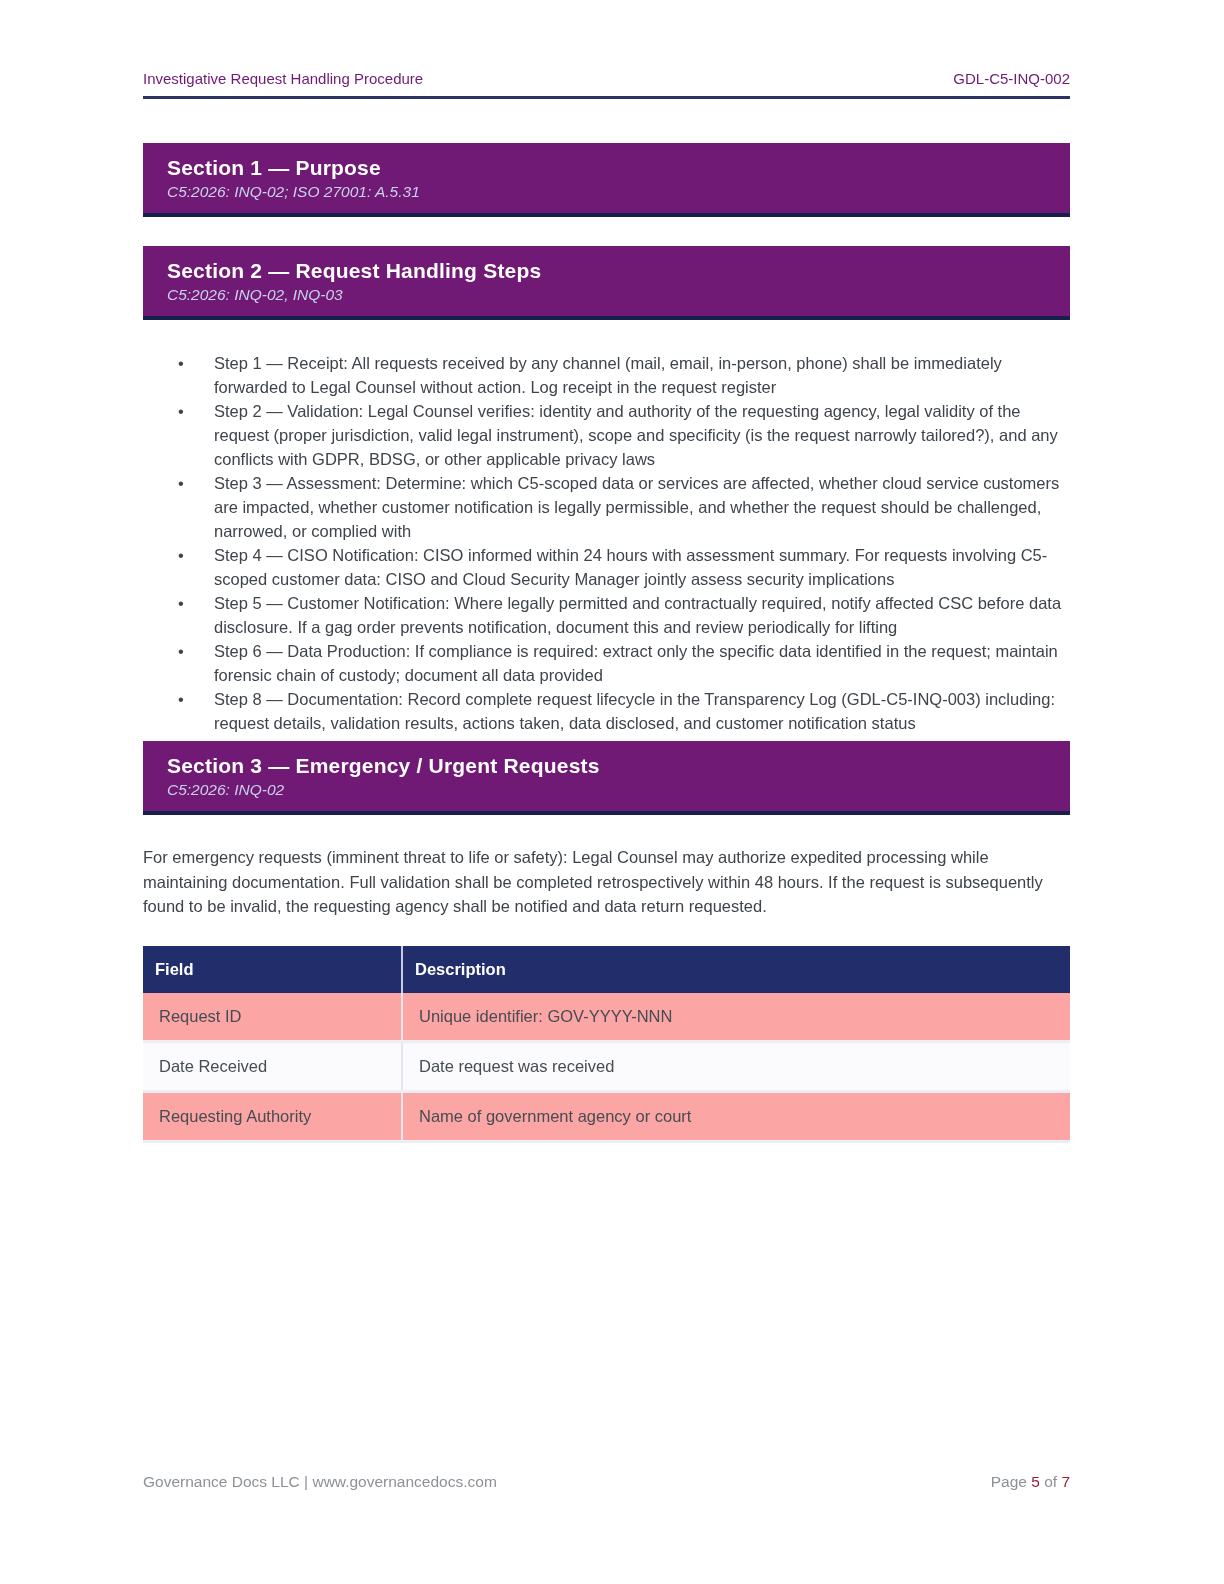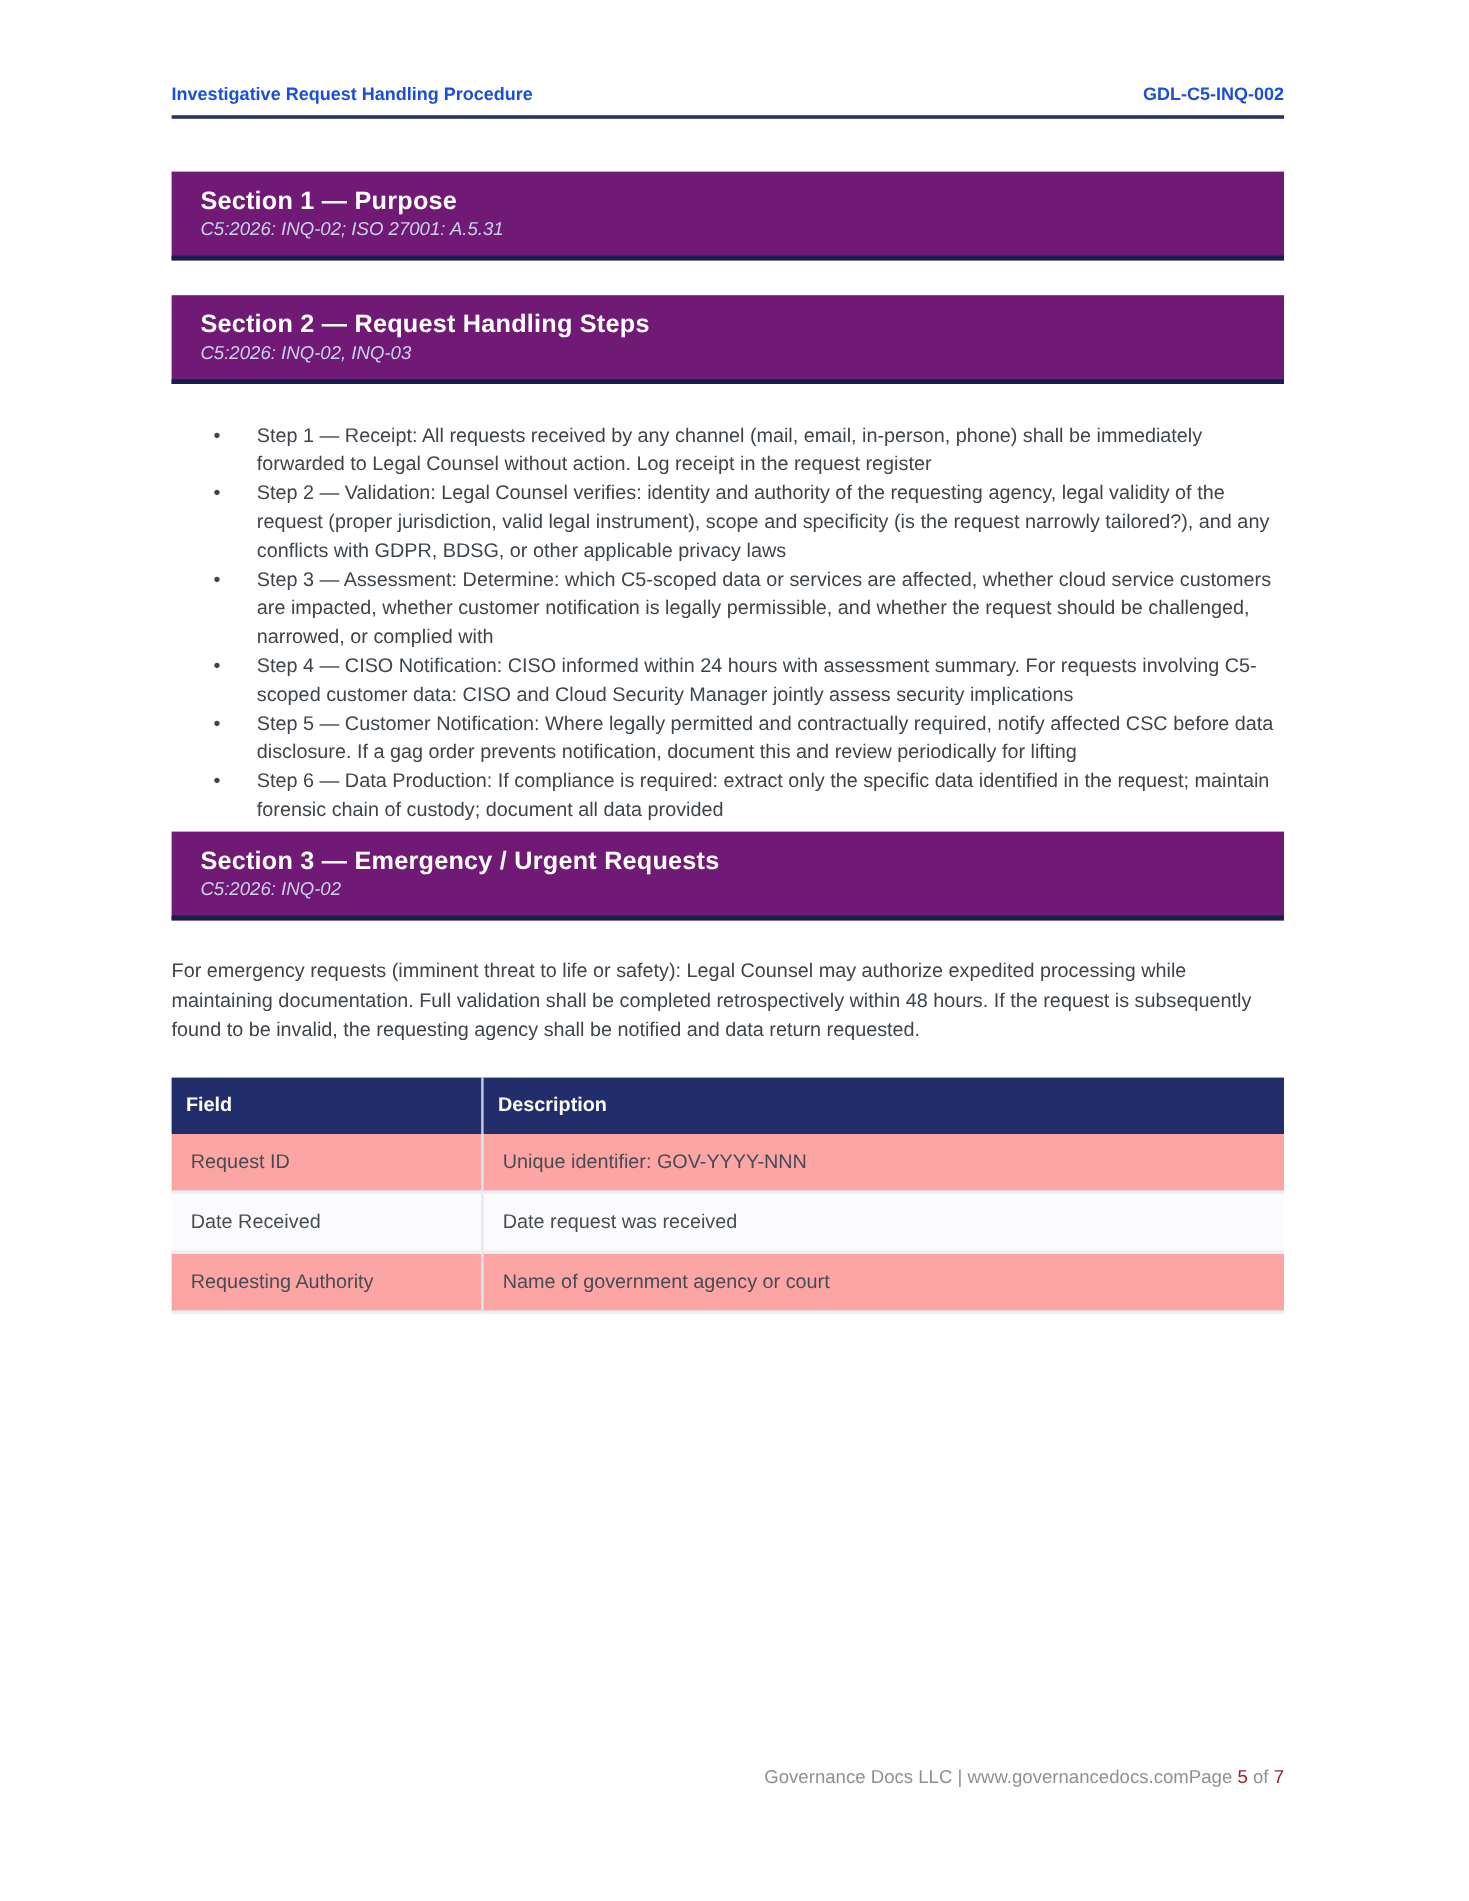--- a/index.html
+++ b/index.html
@@ -18,22 +18,21 @@
   .inner {
     padding: 70px 154px 0 143px;
   }
 
   
   .doc-header {
     display: flex;
     justify-content: space-between;
     align-items: baseline;
     font-size: 15px;
-    color: #1d4ed8;
-    font-weight: bold;
+    color: #701a75;
   }
   .header-rule {
     margin-top: 9px;
     border-bottom: 3px solid #2b3464;
   }
 
   
   .banner {
     background: #701a75;
     border-bottom: 4px solid #171f4d;
@@ -111,21 +110,21 @@
   .register-table tr.odd td { background: #fca5a5; }
   .register-table tr.even td { background: #fbfbfd; }
 
   
   .doc-footer {
     position: absolute;
     left: 143px;
     right: 154px;
     top: 1473px;
     display: flex;
-    justify-content: flex-end;
+    justify-content: space-between;
     align-items: baseline;
     font-size: 15.5px;
     color: #8d9196;
   }
   .page-num { color: #a01d30; }
 </style>
 </head>
 <body>
 
 <div class="page">
@@ -148,20 +147,21 @@
       <div class="banner-subtitle">C5:2026: INQ-02, INQ-03</div>
     </div>
 
     <ul class="steps-list">
       <li>Step 1 — Receipt: All requests received by any channel (mail, email, in-person, phone) shall be immediately forwarded to Legal Counsel without action. Log receipt in the request register</li>
       <li>Step 2 — Validation: Legal Counsel verifies: identity and authority of the requesting agency, legal validity of the request (proper jurisdiction, valid legal instrument), scope and specificity (is the request narrowly tailored?), and any conflicts with GDPR, BDSG, or other applicable privacy laws</li>
       <li>Step 3 — Assessment: Determine: which C5-scoped data or services are affected, whether cloud service customers are impacted, whether customer notification is legally permissible, and whether the request should be challenged, narrowed, or complied with</li>
       <li>Step 4 — CISO Notification: CISO informed within 24 hours with assessment summary. For requests involving C5-scoped customer data: CISO and Cloud Security Manager jointly assess security implications</li>
       <li>Step 5 — Customer Notification: Where legally permitted and contractually required, notify affected CSC before data disclosure. If a gag order prevents notification, document this and review periodically for lifting</li>
       <li>Step 6 — Data Production: If compliance is required: extract only the specific data identified in the request; maintain forensic chain of custody; document all data provided</li>
+      <li>Step 8 — Documentation: Record complete request lifecycle in the Transparency Log (GDL-C5-INQ-003) including: request details, validation results, actions taken, data disclosed, and customer notification status</li>
     </ul>
 
     <div class="banner banner-3">
       <div class="banner-title">Section 3 — Emergency / Urgent Requests</div>
       <div class="banner-subtitle">C5:2026: INQ-02</div>
     </div>
 
     <p class="para">For emergency requests (imminent threat to life or safety): Legal Counsel may authorize expedited processing while maintaining documentation. Full validation shall be completed retrospectively within 48 hours. If the request is subsequently found to be invalid, the requesting agency shall be notified and data return requested.</p>
 
 

